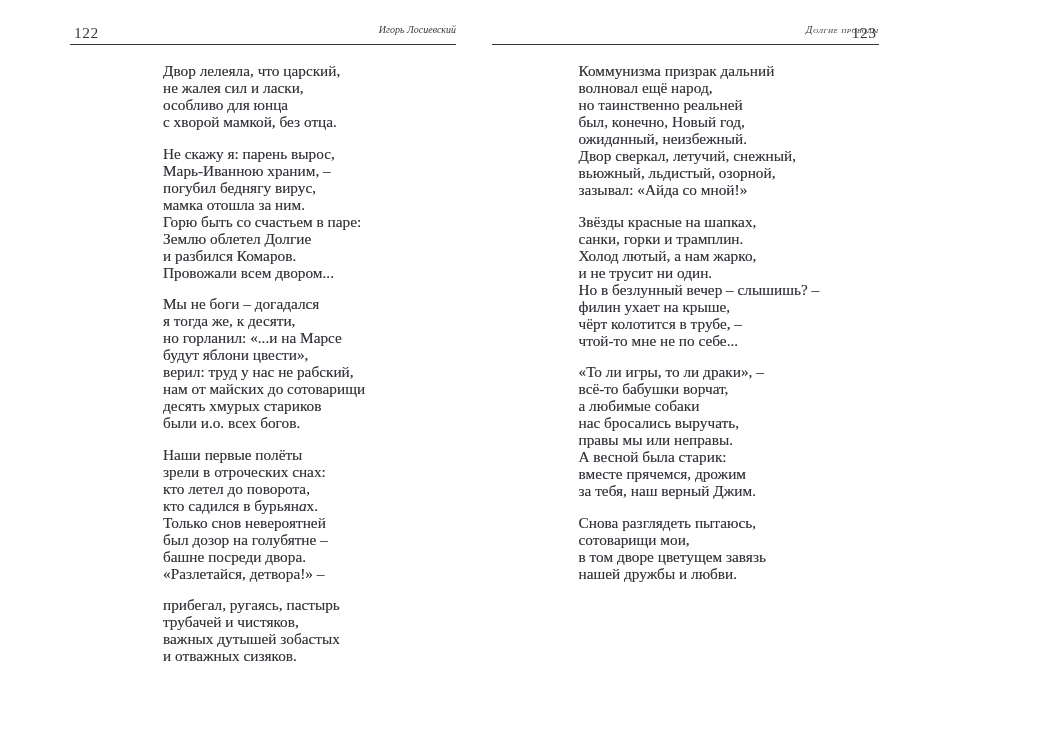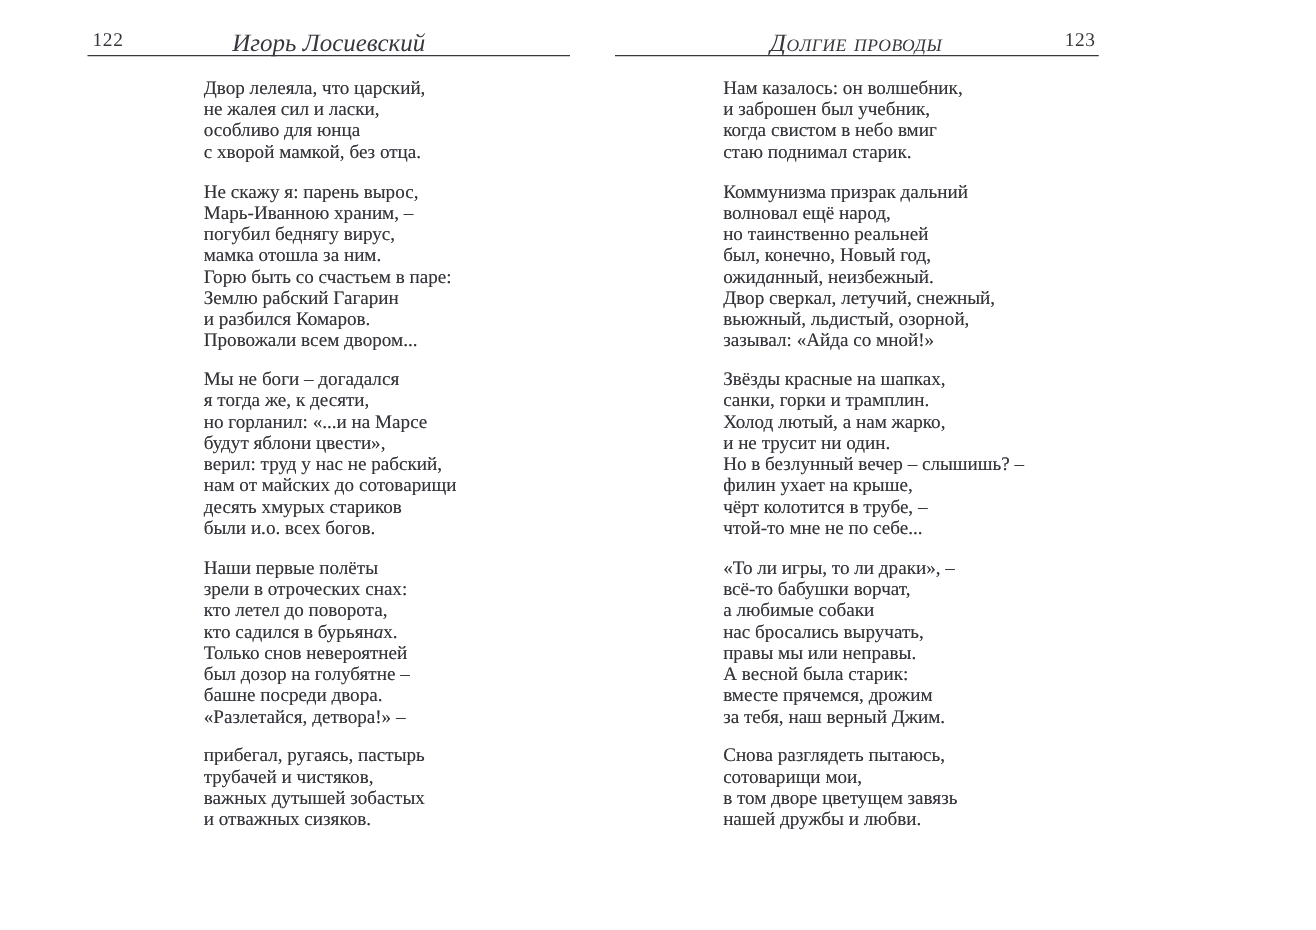--- a/index.html
+++ b/index.html
@@ -39,23 +39,23 @@
     position: absolute;
     top: 0;
     font-size: 15.5px;
     letter-spacing: 0.5px;
     color: #39373d;
   }
   .page-left .pagenum { left: 4px; }
   .page-right .pagenum { right: 2px; }
   .running-head {
     display: block;
-    text-align: center;
+    text-align: right;
     font-style: italic;
-    font-size: 20px;
+    font-size: 10px;
     color: #39373d;
     white-space: nowrap;
   }
   .running-head.caps {
     font-variant: small-caps;
     letter-spacing: 0.5px;
   }
   .poem {
     position: absolute;
     top: 62px;
@@ -91,21 +91,21 @@
           <div class="line"><span>не жалея сил и ласки,</span></div>
           <div class="line"><span>особливо для юнца</span></div>
           <div class="line"><span>с хворой мамкой, без отца.</span></div>
         </div>
         <div class="stanza">
           <div class="line"><span>Не скажу я: парень вырос,</span></div>
           <div class="line"><span>Марь-Иванною храним, –</span></div>
           <div class="line"><span>погубил беднягу вирус,</span></div>
           <div class="line"><span>мамка отошла за ним.</span></div>
           <div class="line"><span>Горю быть со счастьем в паре:</span></div>
-          <div class="line"><span>Землю рабский Гагарин</span></div>
+          <div class="line"><span>Землю облетел Долгие</span></div>
           <div class="line"><span>и разбился Комаров.</span></div>
           <div class="line"><span>Провожали всем двором...</span></div>
         </div>
         <div class="stanza">
           <div class="line"><span>Мы не боги – догадался</span></div>
           <div class="line"><span>я тогда же, к десяти,</span></div>
           <div class="line"><span>но горланил: «...и на Марсе</span></div>
           <div class="line"><span>будут яблони цвести»,</span></div>
           <div class="line"><span>верил: труд у нас не рабский,</span></div>
           <div class="line"><span>нам от майских до сотоварищи</span></div>
@@ -130,26 +130,20 @@
         </div>
       </div>
   </section>
 
   <section class="page page-right">
     <header class="hdr">
       <span class="running-head caps">Долгие проводы</span>
       <span class="pagenum">123</span>
     </header>
     <div class="poem">
-        <div class="stanza">
-          <div class="line"><span>Нам казалось: он волшебник,</span></div>
-          <div class="line"><span>и заброшен был учебник,</span></div>
-          <div class="line"><span>когда свистом в небо вмиг</span></div>
-          <div class="line"><span>стаю поднимал старик.</span></div>
-        </div>
         <div class="stanza">
           <div class="line"><span>Коммунизма призрак дальний</span></div>
           <div class="line"><span>волновал ещё народ,</span></div>
           <div class="line"><span>но таинственно реальней</span></div>
           <div class="line"><span>был, конечно, Новый год,</span></div>
           <div class="line"><span>ожид</span><i>а</i><span>нный, неизбежный.</span></div>
           <div class="line"><span>Двор сверкал, летучий, снежный,</span></div>
           <div class="line"><span>вьюжный, льдистый, озорной,</span></div>
           <div class="line"><span>зазывал: «Айда со мной!»</span></div>
         </div>

